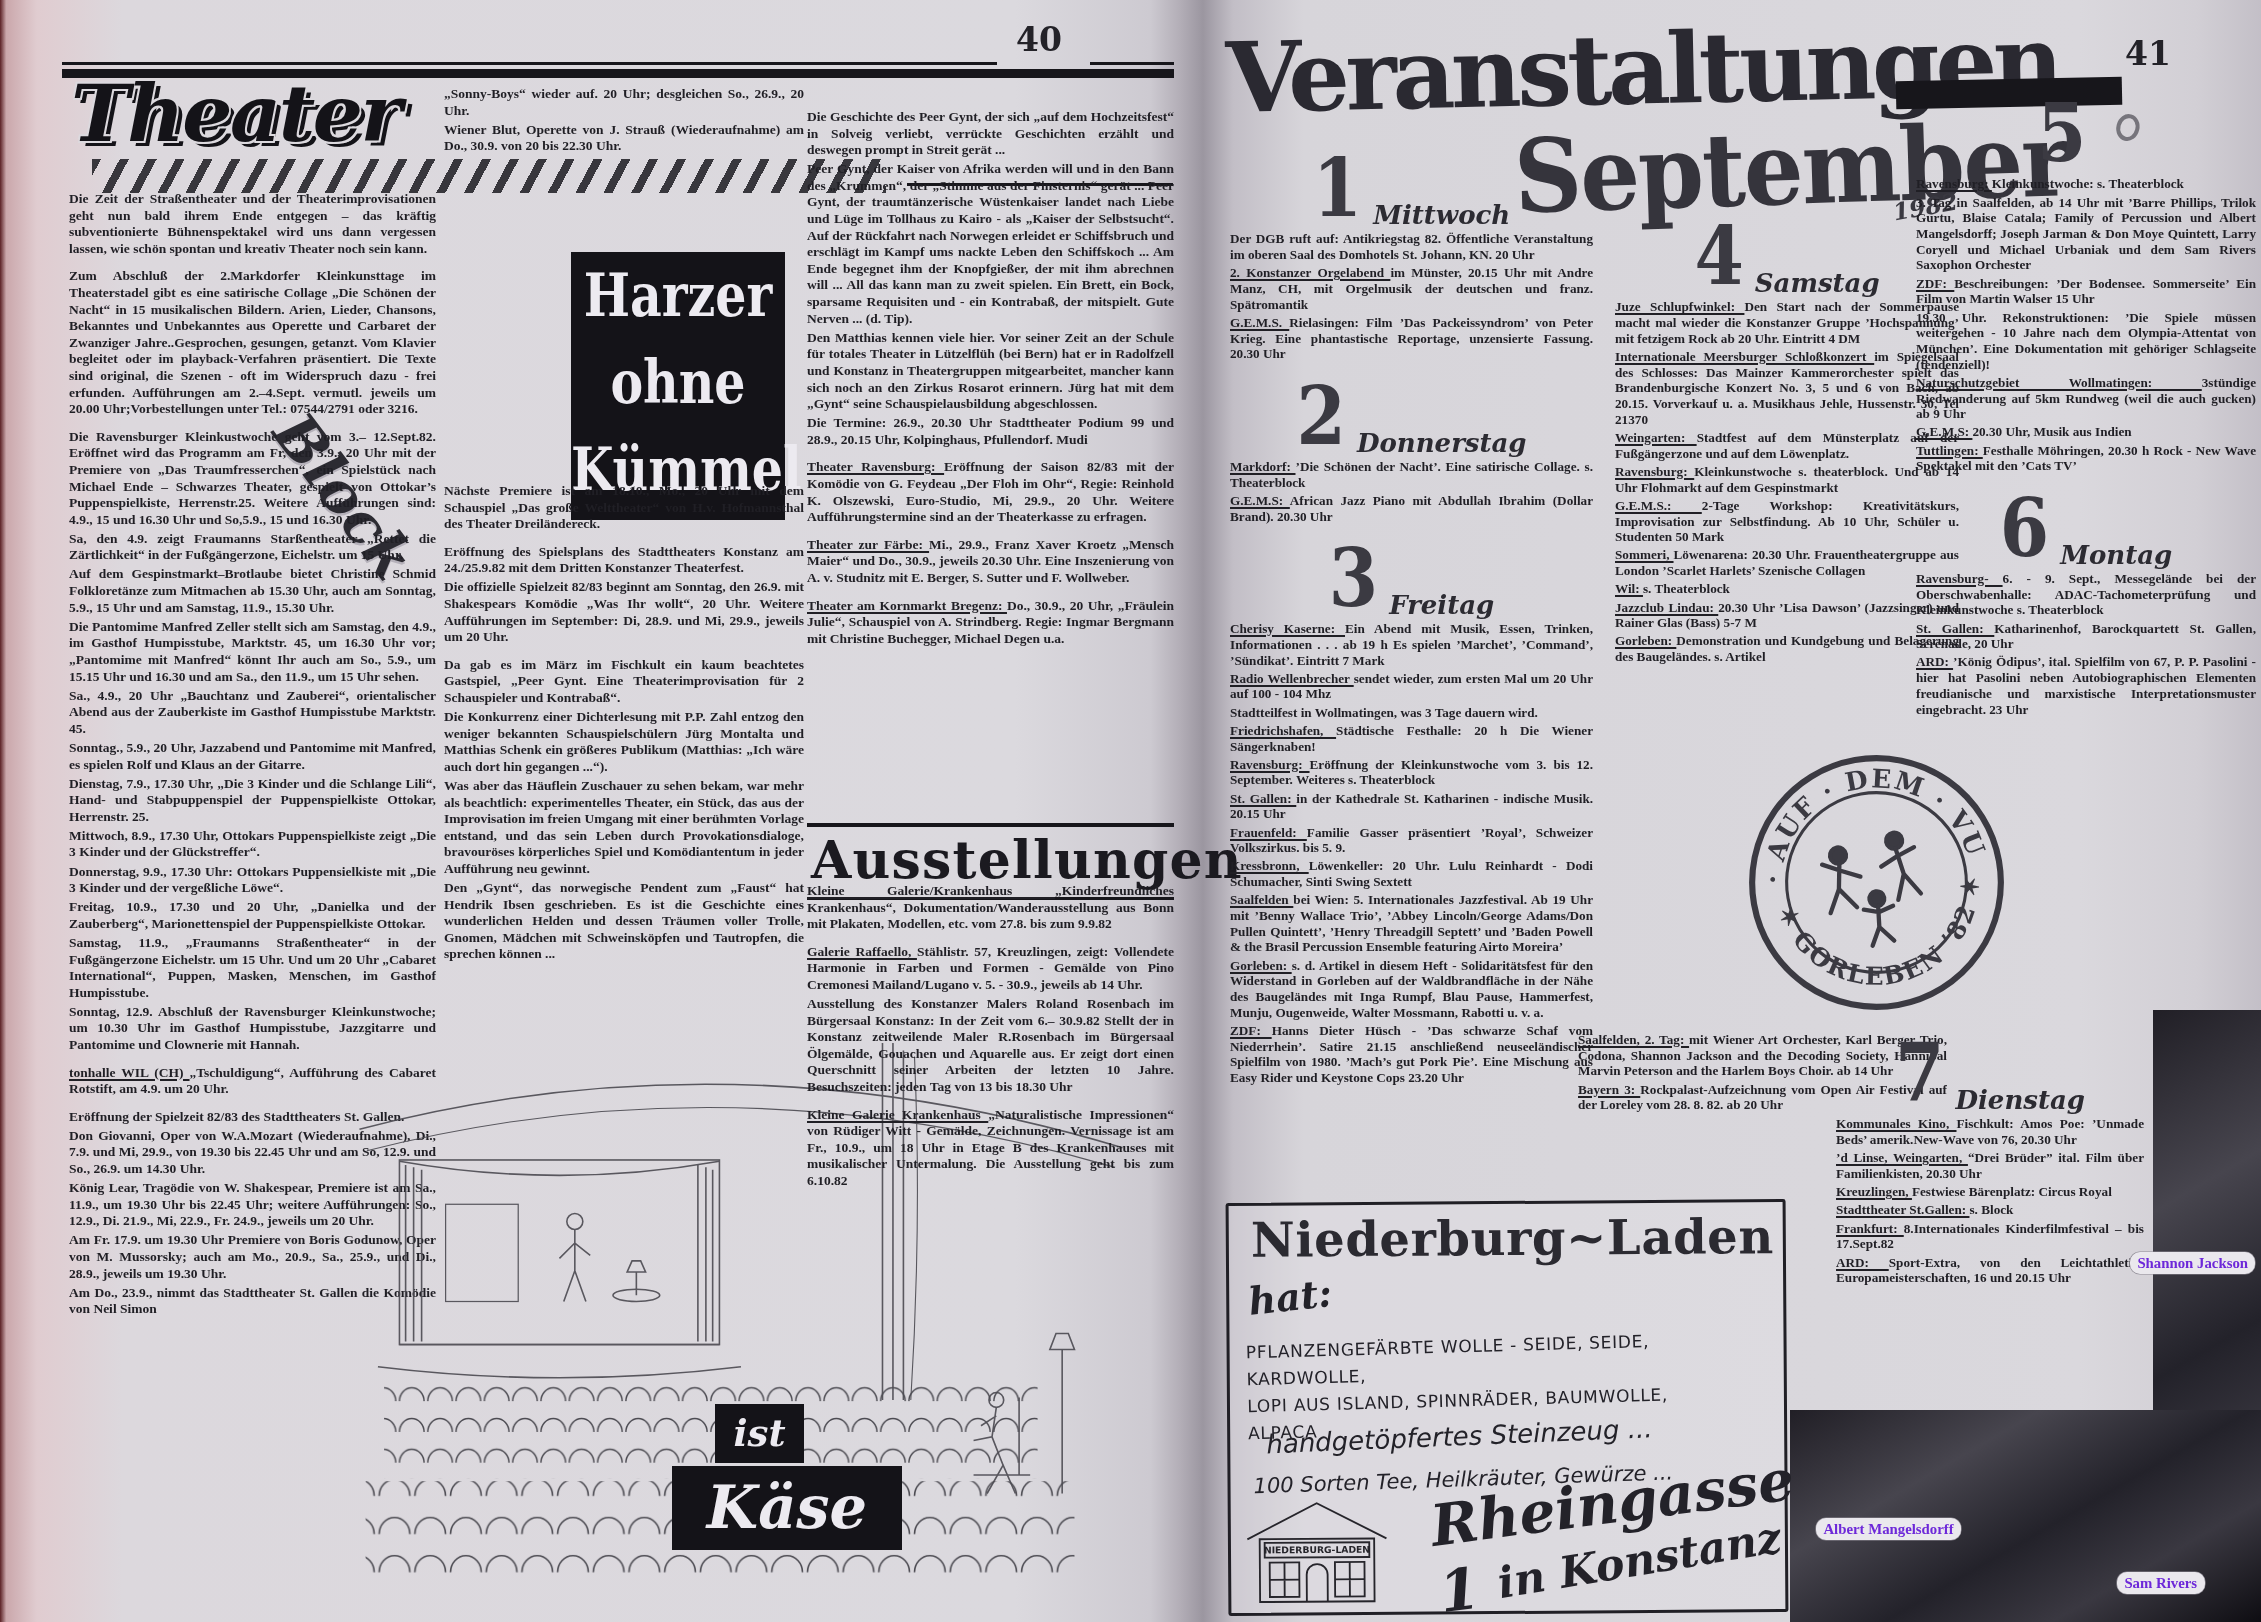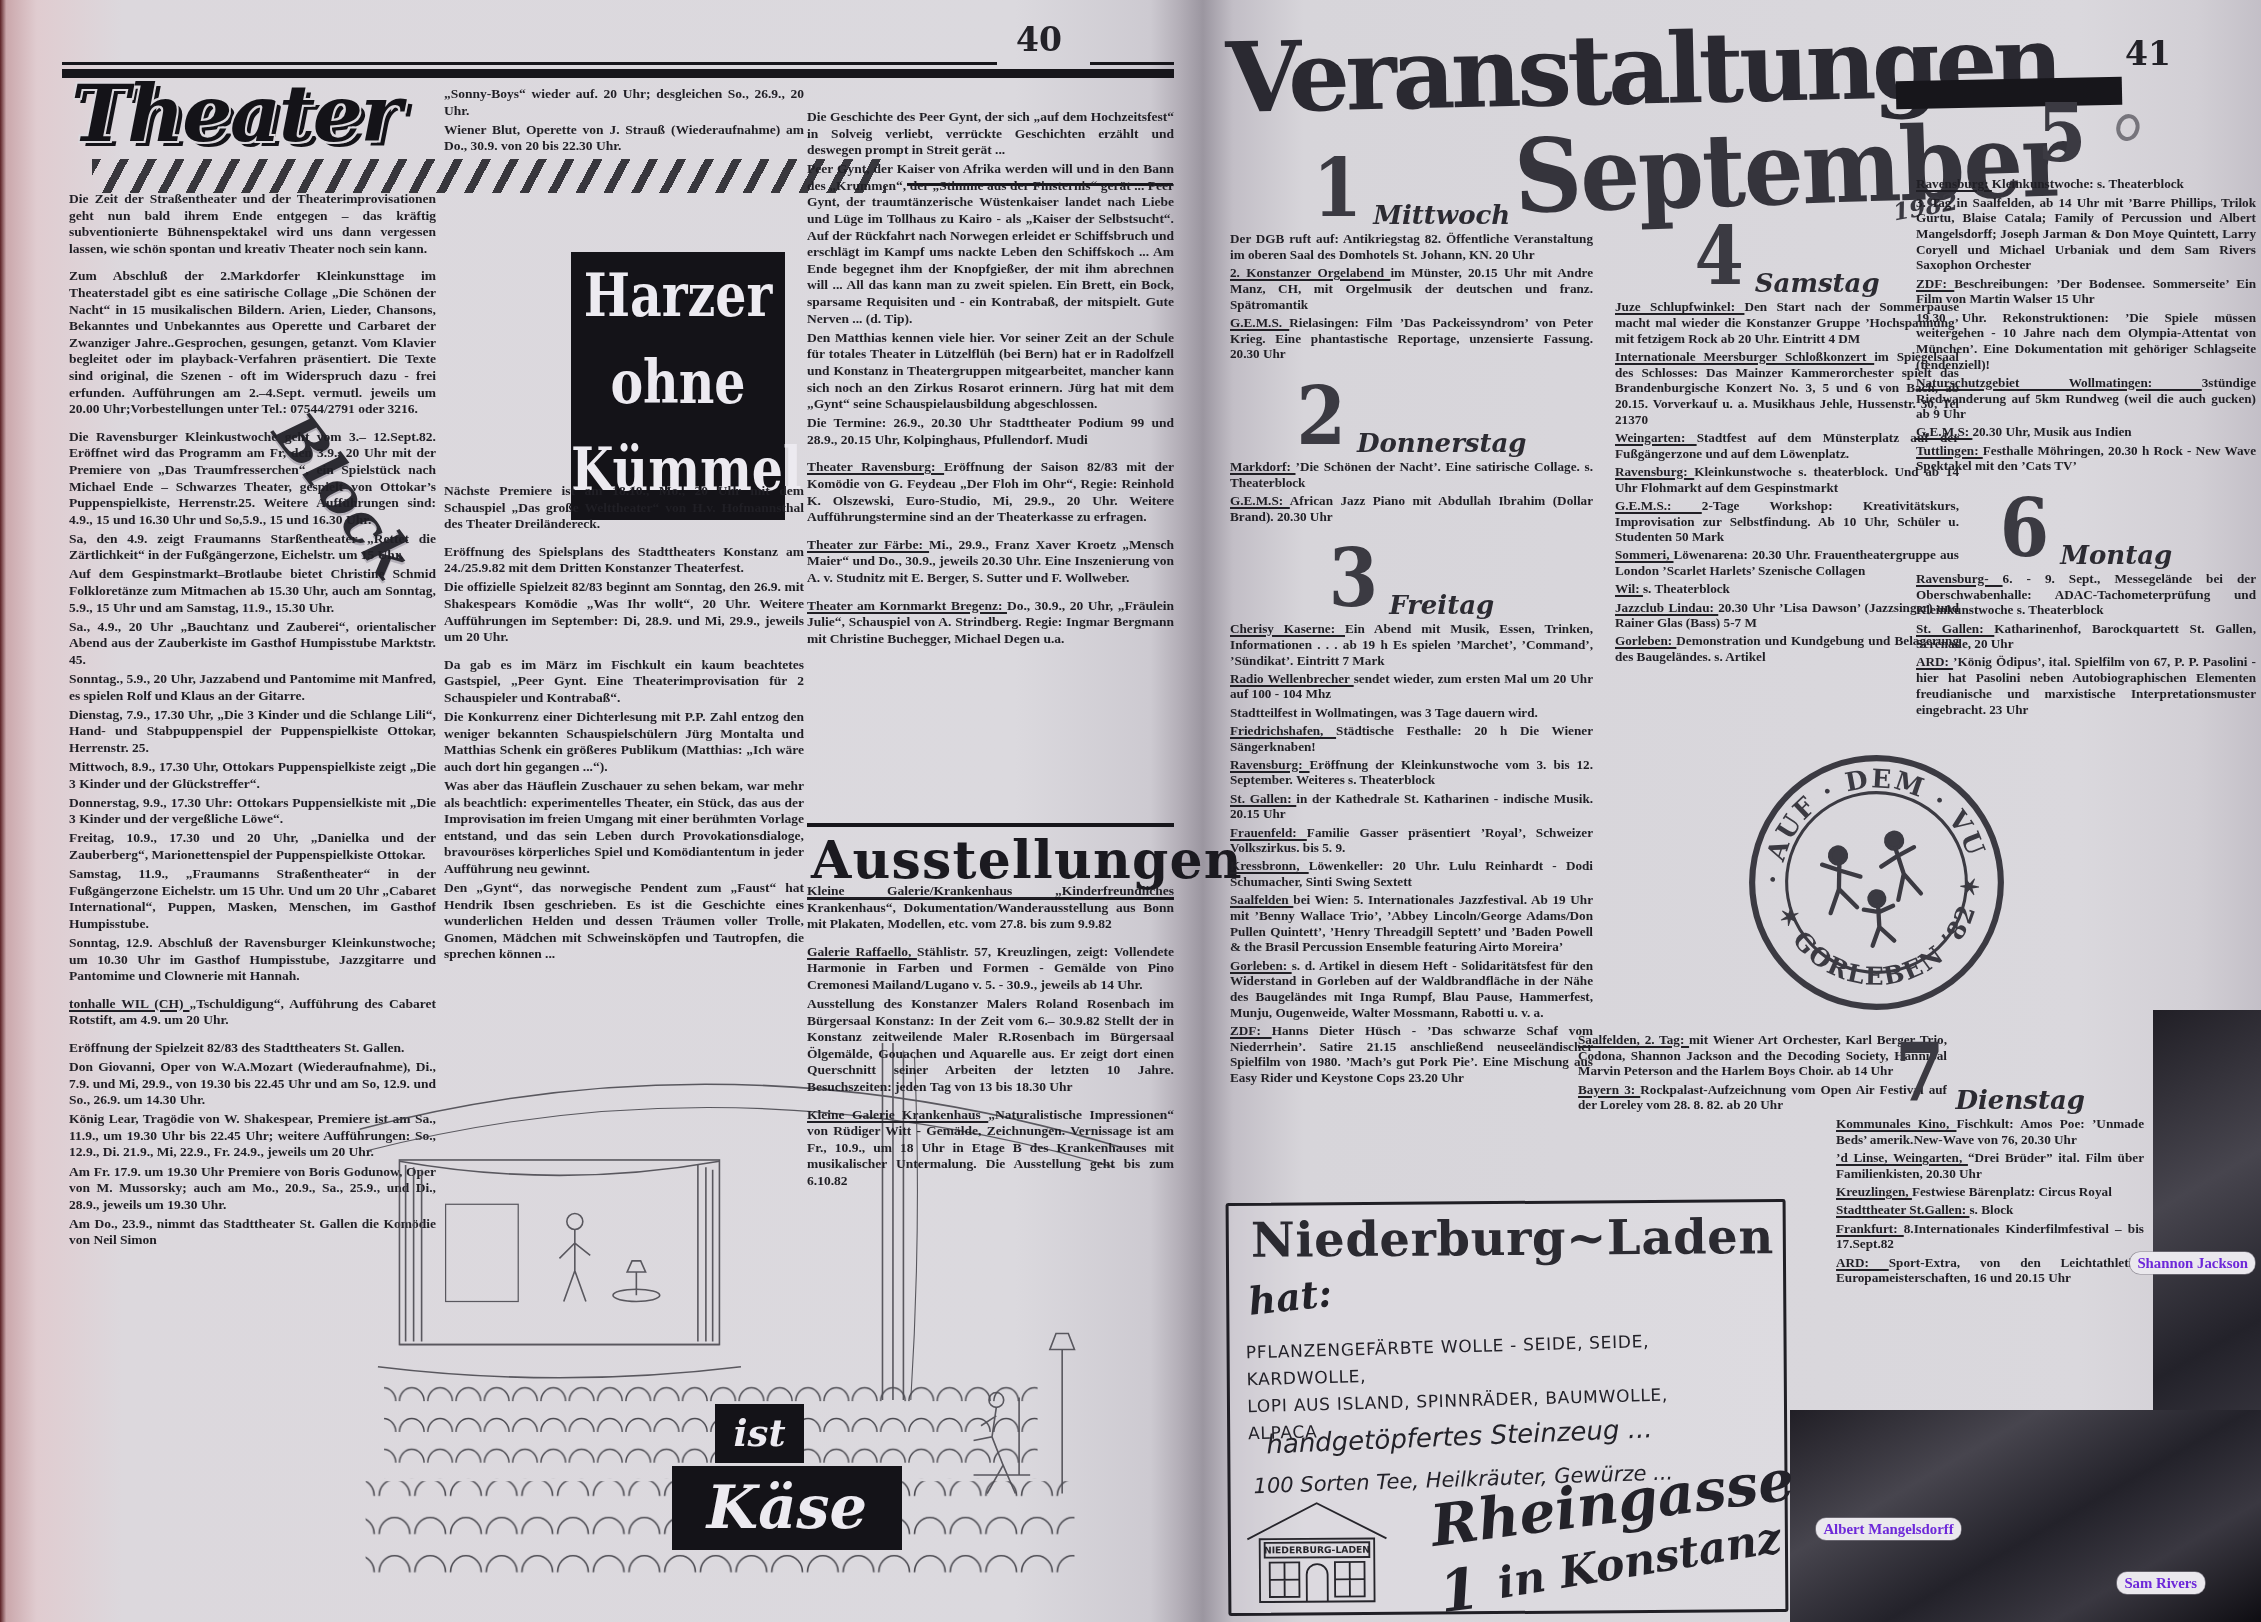--- a/index.html
+++ b/index.html
@@ -57,20 +57,21 @@
   <div class="abs stripes" style="left:92px;top:159px;width:794px;height:34px;"></div>
   <div class="abs bar" style="left:907px;top:183px;width:266px;height:2.5px;"></div>
   <div class="abs graffiti" style="left:311px;top:403px;">Block</div>
 
   <div class="abs bt" style="left:69px;top:191px;width:367px;height:1389px;">
     <p class="p"><span>Die Zeit der Straßentheater und der Theaterimprovisationen geht nun bald ihrem Ende entgegen – das kräftig subventionierte Bühnenspektakel wird uns dann vergessen lassen, wie schön spontan und kreativ Theater noch sein kann.</span></p>
     <p class="p gap"><span>Zum Abschluß der 2.Markdorfer Kleinkunsttage im Theaterstadel gibt es eine satirische Collage „Die Schönen der Nacht“ in 15 musikalischen Bildern. Arien, Lieder, Chansons, Bekanntes und Unbekanntes aus Operette und Carbaret der Zwanziger Jahre..Gesprochen, gesungen, getanzt. Vom Klavier begleitet oder im playback-Verfahren präsentiert. Die Texte sind original, die Szenen - oft im Widerspruch dazu - frei erfunden. Aufführungen am 2.–4.Sept. vermutl. jeweils um 20.00 Uhr;Vorbestellungen unter Tel.: 07544/2791 oder 3216.</span></p>
     <p class="p gap"><span>Die Ravensburger Kleinkustwoche geht vom 3.– 12.Sept.82. Eröffnet wird das Programm am Fr, den 3.9., 20 Uhr mit der Premiere von „Das Traumfresserchen“, ein Spielstück nach Michael Ende – Schwarzes Theater, gespielt von Ottokar’s Puppenspielkiste, Herrenstr.25. Weitere Aufführungen sind: 4.9., 15 und 16.30 Uhr und So,5.9., 15 und 16.30 Uhr.</span></p>
     <p class="p"><span>Sa, den 4.9. zeigt Fraumanns Starßentheater „Rettet die Zärtlichkeit“ in der Fußgängerzone, Eichelstr. um 15 Uhr.</span></p>
     <p class="p"><span>Auf dem Gespinstmarkt–Brotlaube bietet Christine Schmid Folkloretänze zum Mitmachen ab 15.30 Uhr, auch am Sonntag, 5.9., 15 Uhr und am Samstag, 11.9., 15.30 Uhr.</span></p>
+    <p class="p"><span>Die Pantomime Manfred Zeller stellt sich am Samstag, den 4.9., im Gasthof Humpisstube, Marktstr. 45, um 16.30 Uhr vor; „Pantomime mit Manfred“ könnt Ihr auch am So., 5.9., um 15.15 Uhr und 16.30 und am Sa., den 11.9., um 15 Uhr sehen.</span></p>
     <p class="p"><span>Sa., 4.9., 20 Uhr „Bauchtanz und Zauberei“, orientalischer Abend aus der Zauberkiste im Gasthof Humpisstube Marktstr. 45.</span></p>
     <p class="p"><span>Sonntag., 5.9., 20 Uhr, Jazzabend und Pantomime mit Manfred, es spielen Rolf und Klaus an der Gitarre.</span></p>
     <p class="p"><span>Dienstag, 7.9., 17.30 Uhr, „Die 3 Kinder und die Schlange Lili“, Hand- und Stabpuppenspiel der Puppenspielkiste Ottokar, Herrenstr. 25.</span></p>
     <p class="p"><span>Mittwoch, 8.9., 17.30 Uhr, Ottokars Puppenspielkiste zeigt „Die 3 Kinder und der Glückstreffer“.</span></p>
     <p class="p"><span>Donnerstag, 9.9., 17.30 Uhr: Ottokars Puppensielkiste mit „Die 3 Kinder und der vergeßliche Löwe“.</span></p>
     <p class="p"><span>Freitag, 10.9., 17.30 und 20 Uhr, „Danielka und der Zauberberg“, Marionettenspiel der Puppenspielkiste Ottokar.</span></p>
     <p class="p"><span>Samstag, 11.9., „Fraumanns Straßentheater“ in der Fußgängerzone Eichelstr. um 15 Uhr. Und um 20 Uhr „Cabaret International“, Puppen, Masken, Menschen, im Gasthof Humpisstube.</span></p>
     <p class="p"><span>Sonntag, 12.9. Abschluß der Ravensburger Kleinkunstwoche; um 10.30 Uhr im Gasthof Humpisstube, Jazzgitarre und Pantomime und Clownerie mit Hannah.</span></p>
     <p class="p gap"><span class="lead">tonhalle WIL (CH) </span><span>„Tschuldigung“, Aufführung des Cabaret Rotstift, am 4.9. um 20 Uhr.</span></p>
     <p class="p gap"><span>Eröffnung der Spielzeit 82/83 des Stadttheaters St. Gallen.</span></p>

